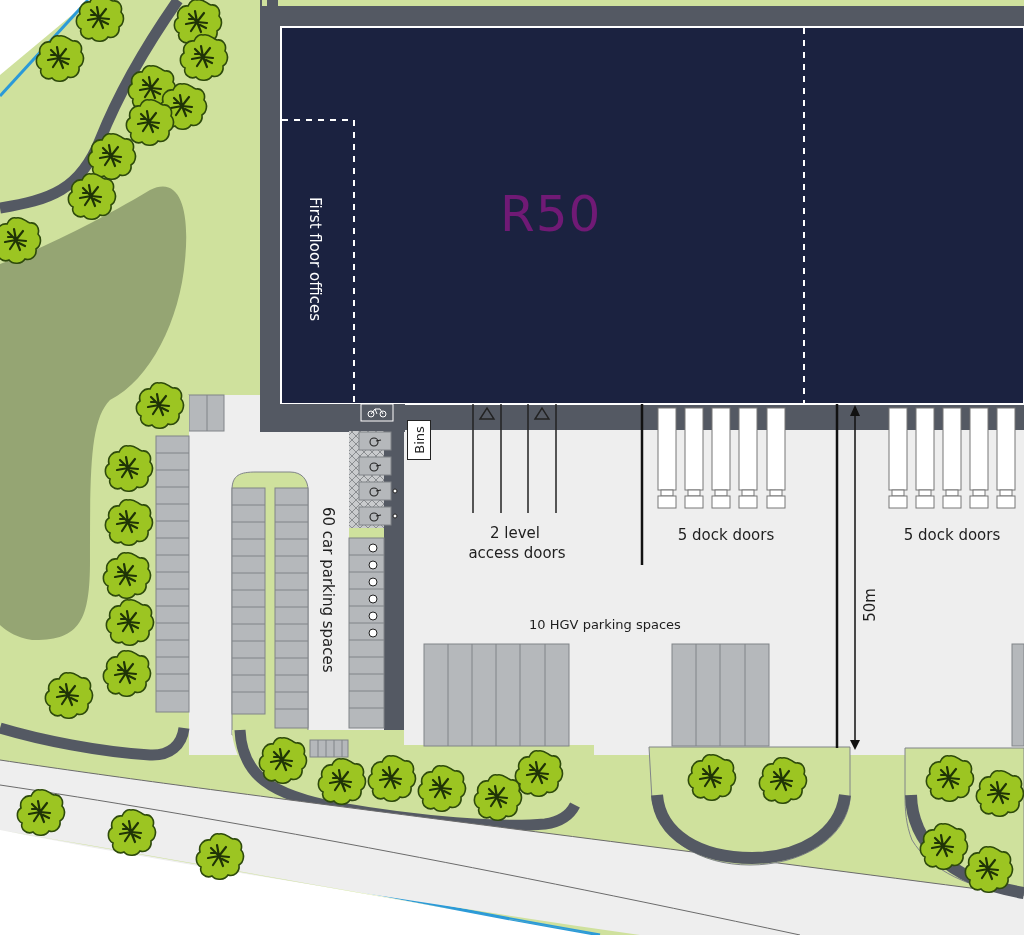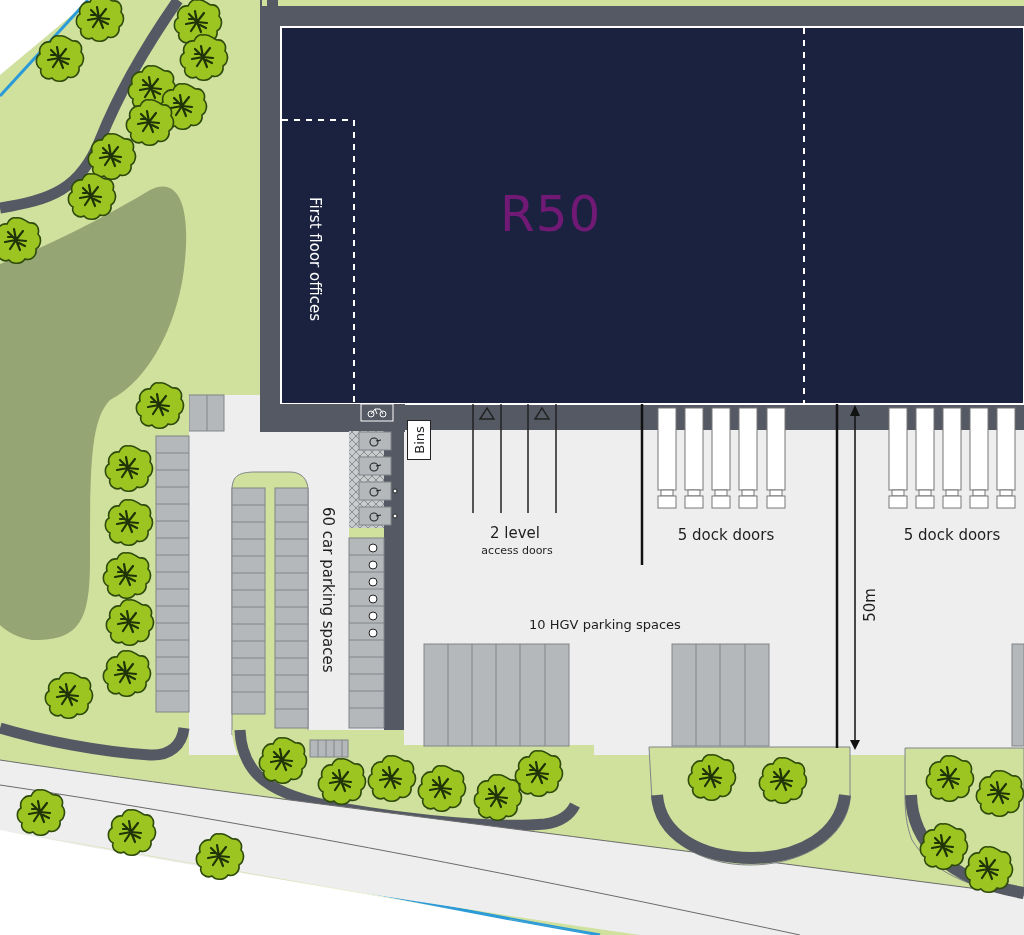--- a/index.html
+++ b/index.html
@@ -289,21 +289,21 @@
   </g>
 </svg>
 
 <div class="title">R50</div>
 
 <div class="lbl lbl-white vert" style="left:240px; top:250px; width:150px; font-size:15px; transform: rotate(90deg);">First floor offices</div>
 
 <div class="lbl vert" style="left:248px; top:578px; width:160px; font-size:15px; transform: rotate(90deg);">60 car parking spaces</div>
 
 <div class="lbl" style="left:465px; top:524px; width:100px; font-size:15px;">2 level</div>
-<div class="lbl" style="left:455px; top:544px; width:124px; font-size:11px;">access doors</div>
+<div class="lbl" style="left:455px; top:544px; width:124px; font-size:15px;">access doors</div>
 
 <div class="lbl" style="left:668px; top:526px; width:116px; font-size:15px;">5 dock doors</div>
 <div class="lbl" style="left:894px; top:526px; width:116px; font-size:15px;">5 dock doors</div>
 
 <div class="lbl" style="left:505px; top:617px; width:200px; font-size:13px;">10 HGV parking spaces</div>
 
 <div class="lbl vert" style="left:850px; top:596px; width:40px; font-size:15px; transform: rotate(-90deg);">50m</div>
 
 <div class="bins">
   <span>Bins</span>

